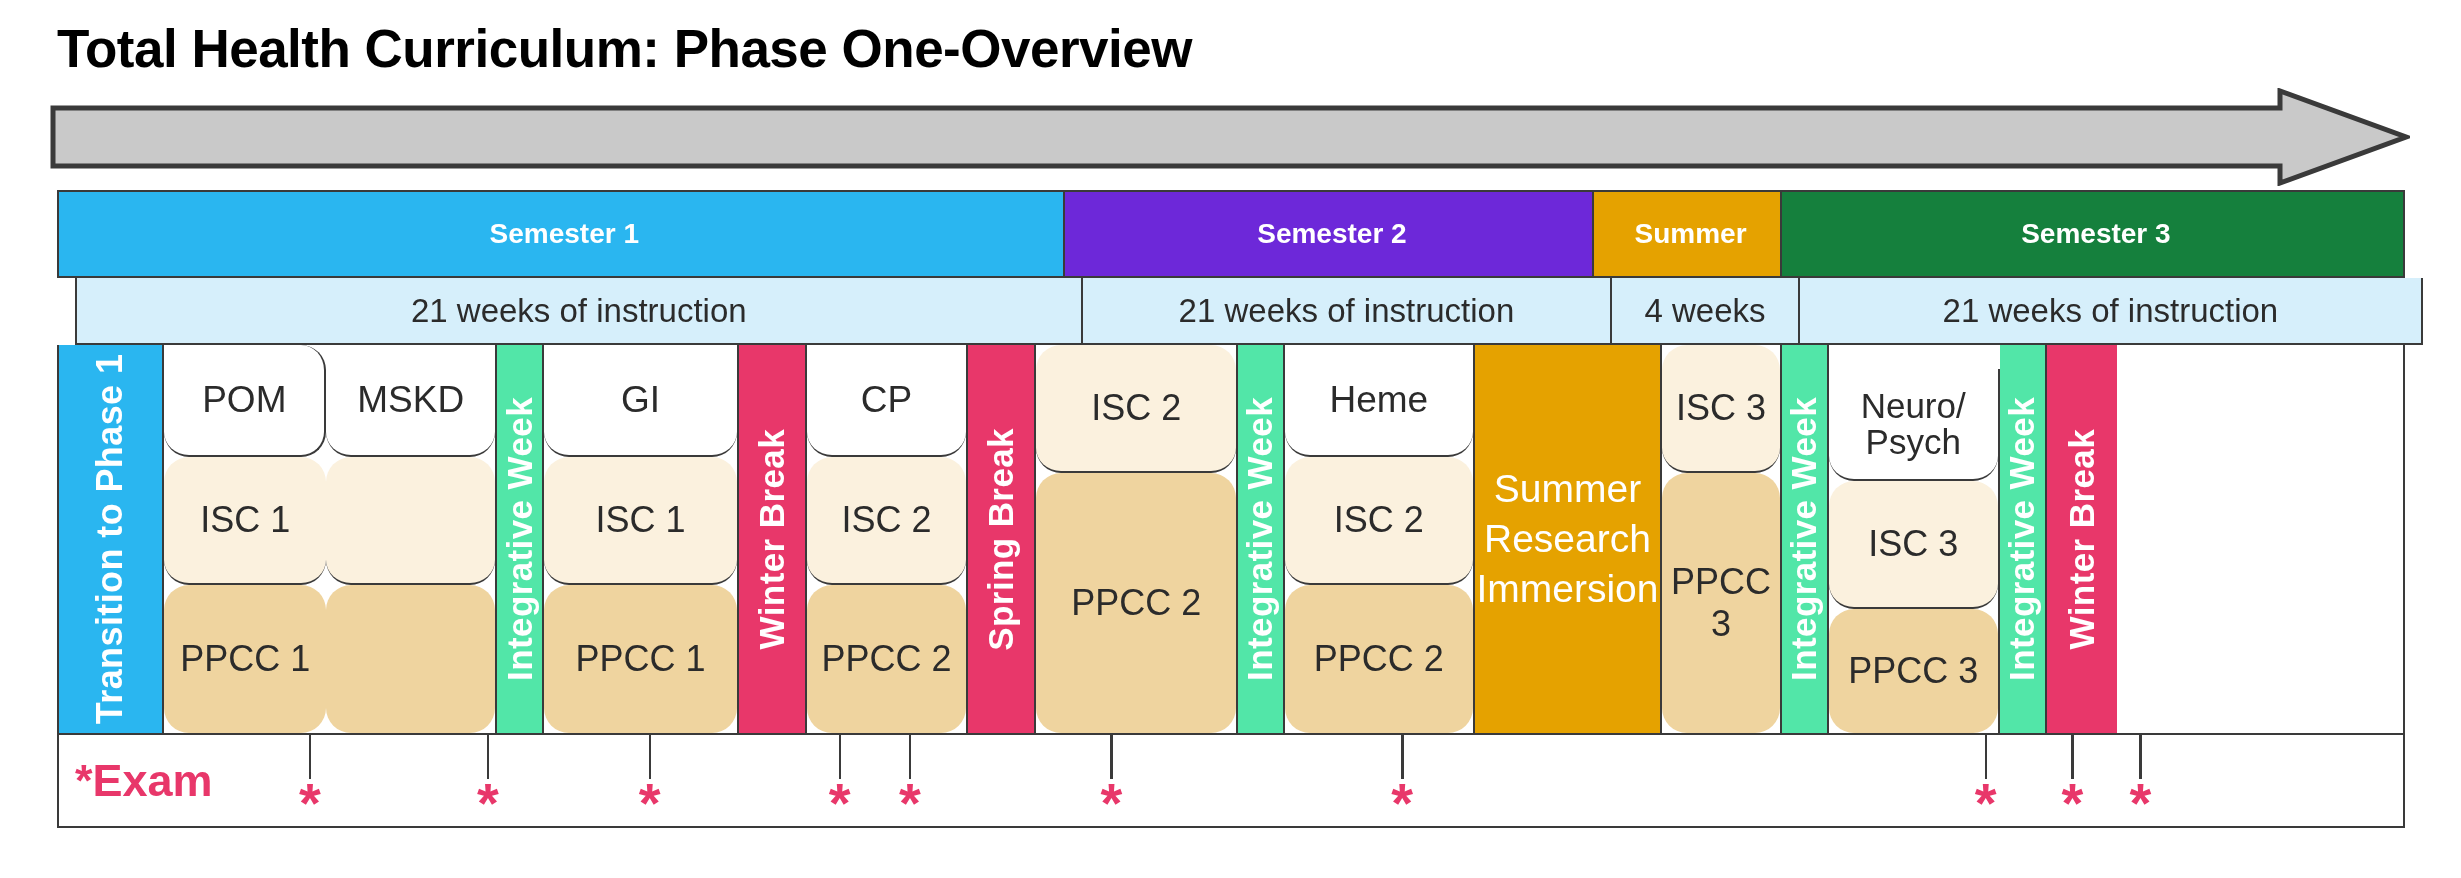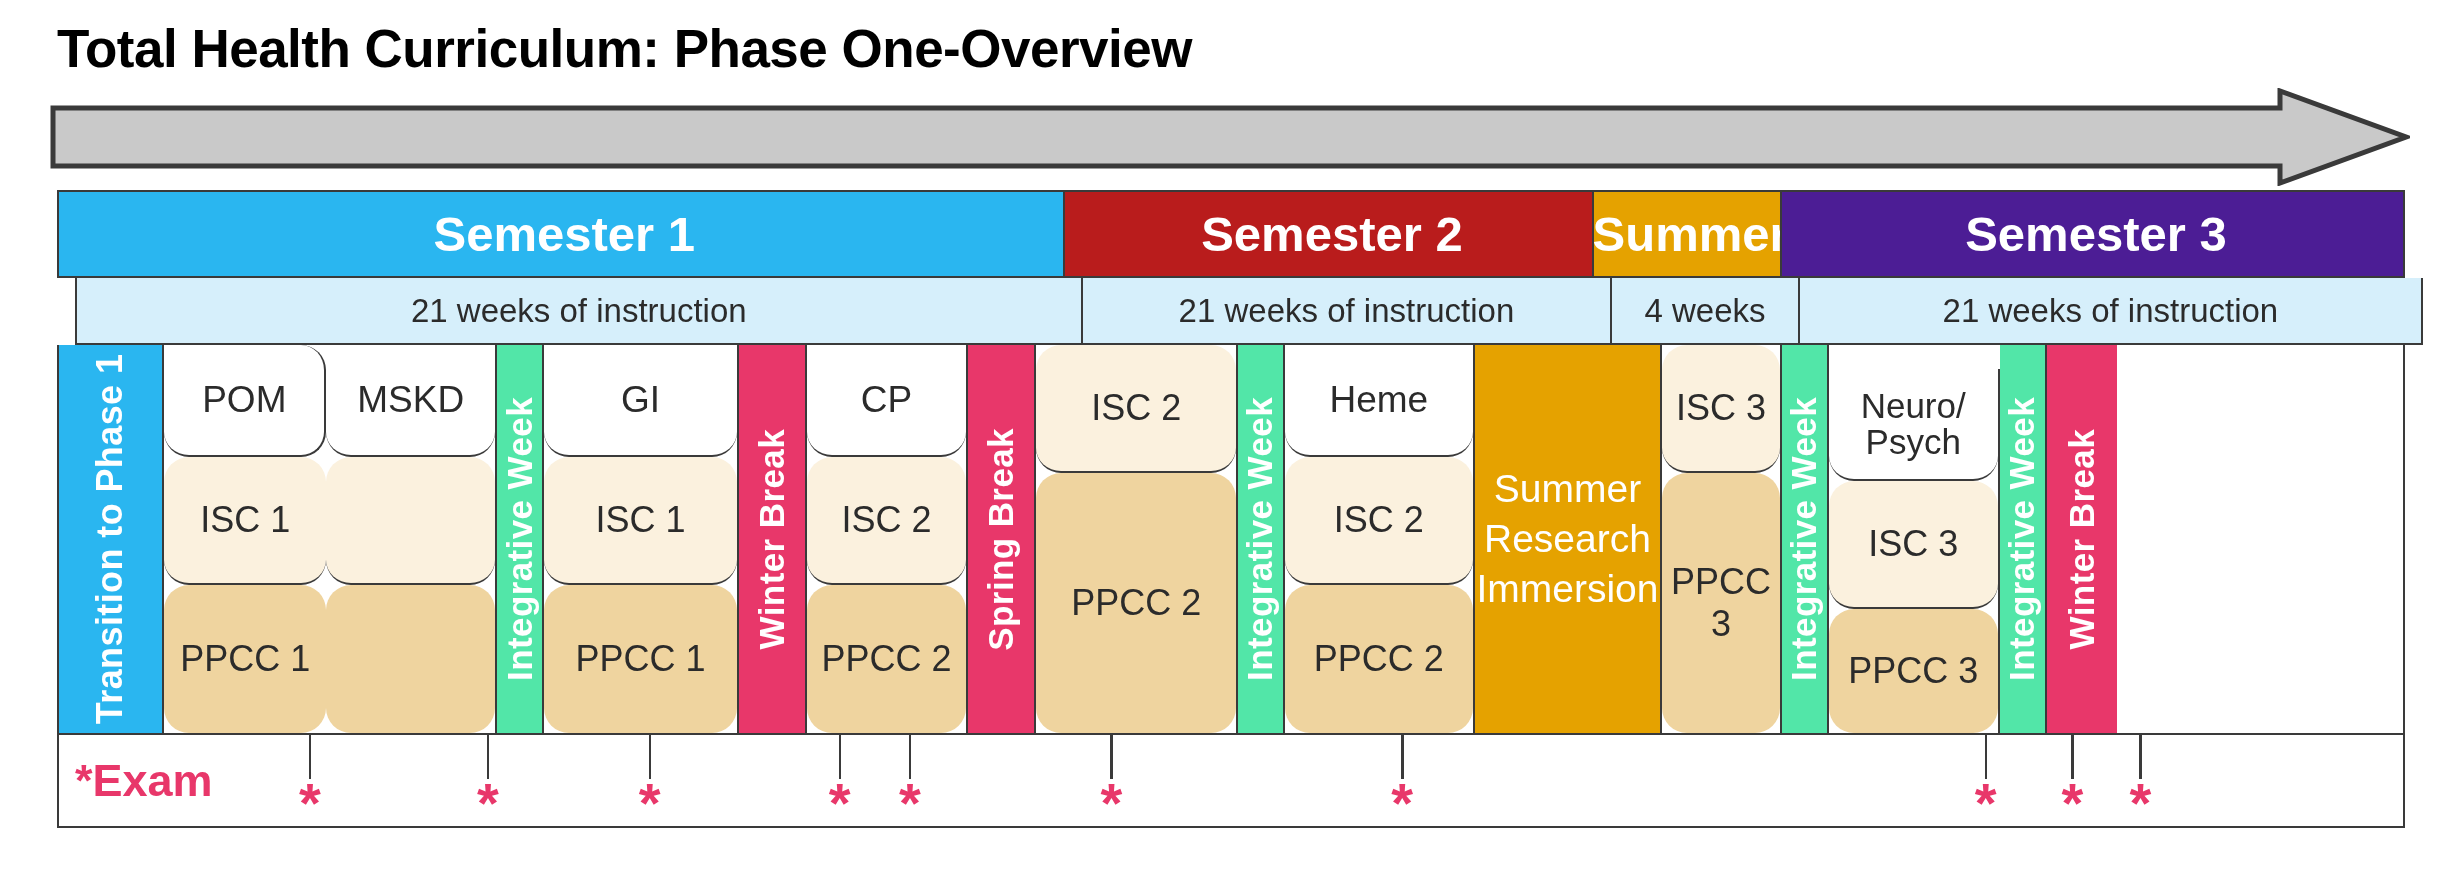--- a/index.html
+++ b/index.html
@@ -24,21 +24,21 @@
   #chart{
     position:absolute;left:57px;top:190px;
     width:2348px;height:638px;
   }
   .row{display:flex;width:100%;box-sizing:border-box;}
 
   
   #sem-row{height:88px;border:2.5px solid #3a3a3a;box-sizing:border-box;}
   .sem-cell{
     display:flex;align-items:center;justify-content:center;
-    color:#ffffff;font-size:49px;font-weight:bold;
+    color:#ffffff;font-size:28px;font-weight:bold;
     box-sizing:border-box;border-right:2.5px solid #3a3a3a;
     overflow:hidden;white-space:nowrap;padding-left:7px;
   }
   .sem-cell:last-child{border-right:none;}
 
   
   #weeks-row{height:67px;border:2.5px solid #3a3a3a;border-top:none;box-sizing:border-box;margin-left:18px;}
   .weeks-cell{
     display:flex;align-items:center;justify-content:center;
     background:#d6effb;color:#2b2b2b;font-size:33px;font-weight:normal;
@@ -120,23 +120,23 @@
 <div id="arrow-wrap">
   <svg viewBox="0 0 2360 98" preserveAspectRatio="none">
     <polygon points="3,20 2230,20 2230,3 2356,49 2230,95 2230,78 3,78" fill="#c9c9c9" stroke="#3a3a3a" stroke-width="5" stroke-linejoin="miter"></polygon>
   </svg>
 </div>
 
 <div id="chart">
 
   <div class="row" id="sem-row">
       <div class="sem-cell" style="flex: 0 0 42.9%; background: rgb(42, 182, 240);">Semester 1</div>
-      <div class="sem-cell" style="flex: 0 0 22.6%; background: #b91c1c;">Semester 2</div>
+      <div class="sem-cell" style="flex: 0 0 22.6%; background: #6d28d9;">Semester 2</div>
       <div class="sem-cell" style="flex: 0 0 8%; background: rgb(229, 162, 0);">Summer</div>
-      <div class="sem-cell" style="flex: 0 0 26.5%; background: #4c1d95;">Semester 3</div>
+      <div class="sem-cell" style="flex: 0 0 26.5%; background: #15803d;">Semester 3</div>
     </div>
 
   <div class="row" id="weeks-row">
       <div class="weeks-cell" style="flex: 0 0 42.9%;">21 weeks of instruction</div>
       <div class="weeks-cell" style="flex: 0 0 22.6%;">21 weeks of instruction</div>
       <div class="weeks-cell" style="flex: 0 0 8%;">4 weeks</div>
       <div class="weeks-cell" style="flex: 0 0 26.5%;">21 weeks of instruction</div>
     </div>
 
   <div class="row" id="block-row">

